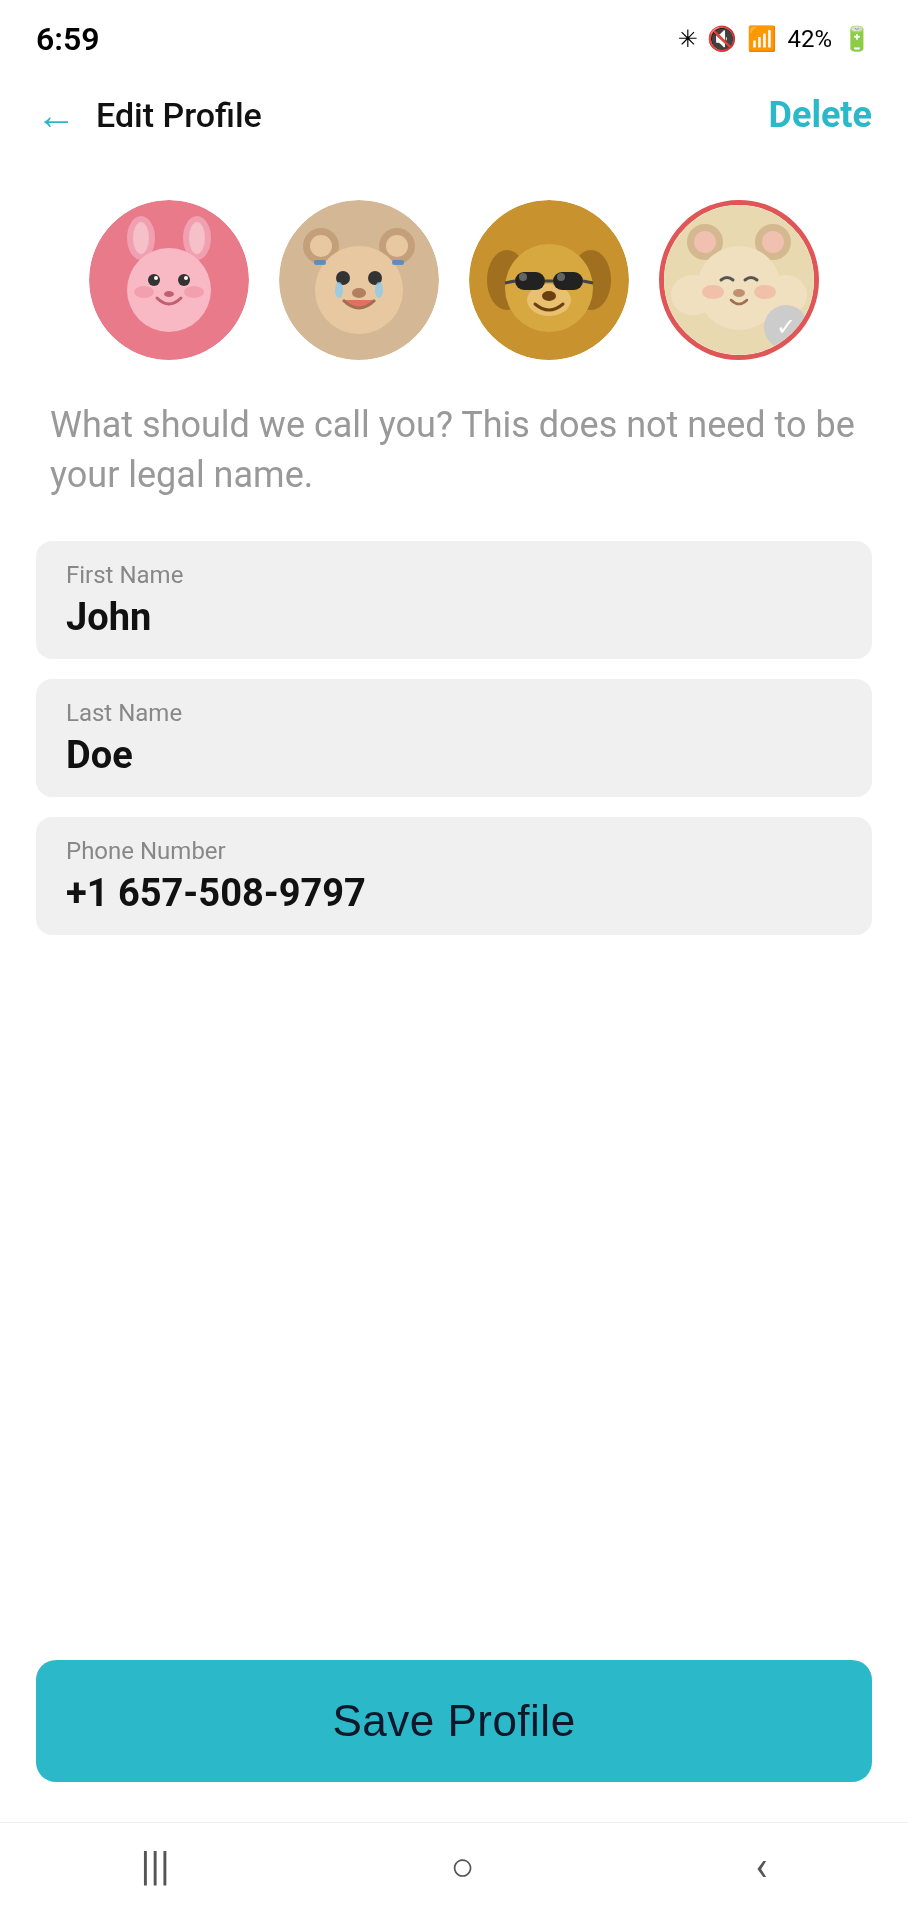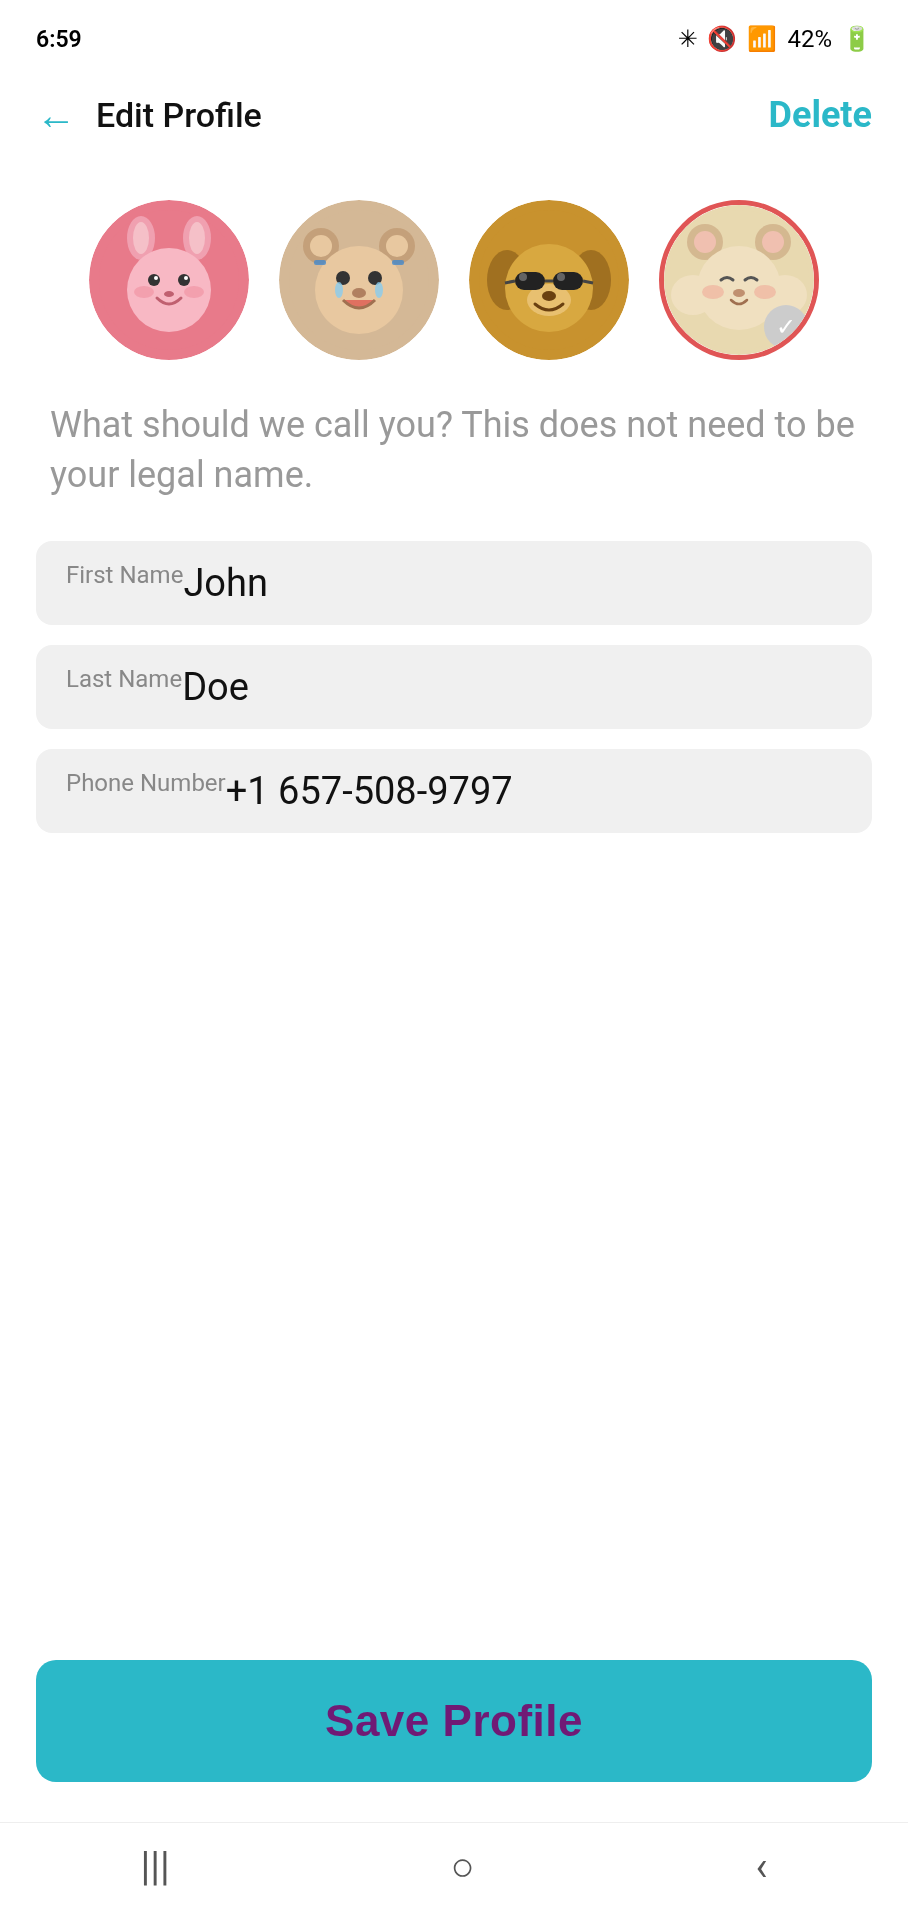--- a/index.html
+++ b/index.html
@@ -16,21 +16,21 @@
 
     
     .status-bar {
       display: flex;
       justify-content: space-between;
       align-items: center;
       padding: 18px 36px 10px 36px;
       height: 70px;
     }
     .status-left {
-      font-size: 23px;
+      font-size: 32px;
       font-weight: 600;
       color: #000;
     }
     .status-right {
       display: flex;
       align-items: center;
       gap: 10px;
       font-size: 24px;
       color: #000;
     }
@@ -137,33 +137,33 @@
       border-radius: 16px;
       padding: 20px 30px;
       display: flex;
       align-items: center;
       gap: 20px;
     }
 
     .field-content {
       flex: 1;
       display: flex;
-      flex-direction: row;
+      flex-direction: column;
     }
 
     .field-label {
       font-size: 24px;
       color: #888;
       margin-bottom: 6px;
     }
 
     .field-value {
       font-size: 38px;
       color: #111;
-      font-weight: 400;
+      font-weight: 700;
     }
 
     .field-icon {
       width: 52px;
       height: 52px;
       background: #ccc;
       border-radius: 50%;
       display: flex;
       align-items: center;
       justify-content: center;
@@ -176,26 +176,26 @@
       flex: 1;
     }
 
     
     .save-btn-container {
       padding: 30px 36px 40px 36px;
     }
     .save-btn {
       width: 100%;
       background: #2bb8c8;
-      color: #701a75;
+      color: #0f172a;
       border: none;
       border-radius: 20px;
       padding: 36px 10px;
       font-size: 44px;
-      font-weight: 700;
+      font-weight: 400;
       cursor: pointer;
       letter-spacing: 0.5px;
     }
 
     
     .bottom-nav {
       display: flex;
       justify-content: space-around;
       align-items: center;
       padding: 20px 0 30px 0;

